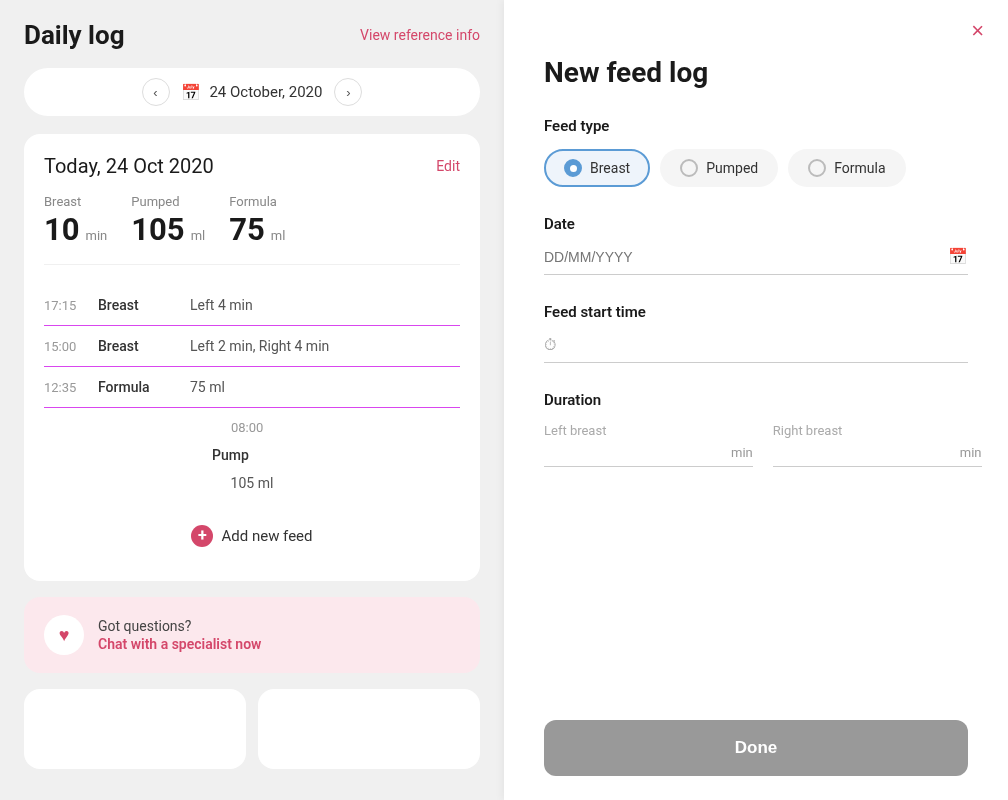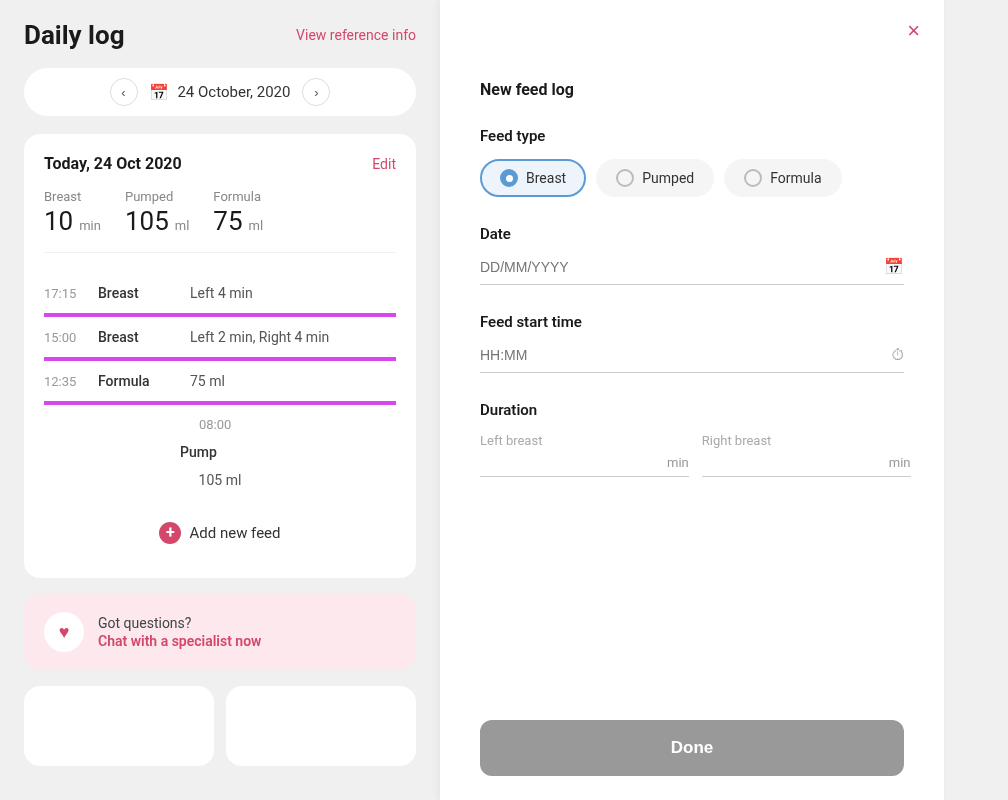--- a/index.html
+++ b/index.html
@@ -7,21 +7,21 @@
       font-family: -apple-system, BlinkMacSystemFont, 'Segoe UI', Roboto, sans-serif;
       background: #f0f0f0;
       display: flex;
       width: 1008px;
       min-height: 800px;
       overflow: hidden;
     }
 
     
     .left-panel {
-      width: 440px;
+      width: 504px;
       background: #f0f0f0;
       padding: 20px 24px;
       overflow-y: auto;
     }
 
     .header {
       display: flex;
       justify-content: space-between;
       align-items: center;
       margin-bottom: 18px;
@@ -80,22 +80,22 @@
       margin-bottom: 16px;
     }
 
     .daily-card-header {
       display: flex;
       justify-content: space-between;
       align-items: center;
       margin-bottom: 16px;
     }
     .daily-date {
-      font-size: 16px;
-      font-weight: 700;
+      font-size: 20px;
+      font-weight: 400;
       color: #1a1a1a;
     }
     .edit-btn {
       color: #d4476a;
       font-size: 14px;
       cursor: pointer;
     }
 
     .summary-row {
       display: flex;
@@ -104,37 +104,37 @@
       padding-bottom: 16px;
       border-bottom: 1px solid #f0f0f0;
     }
     .summary-item {}
     .summary-label {
       font-size: 13px;
       color: #888;
       margin-bottom: 2px;
     }
     .summary-value {
-      font-size: 26px;
-      font-weight: 400;
+      font-size: 31px;
+      font-weight: 700;
       color: #1a1a1a;
     }
     .summary-unit {
       font-size: 13px;
       font-weight: 400;
       color: #888;
       margin-left: 2px;
     }
 
     .feed-list {}
     .feed-item {
       display: flex;
       align-items: center;
       padding: 12px 0;
-      border-bottom: 4px solid #d946ef;
+      border-bottom: 1px solid #d946ef;
       gap: 12px;
     }
     .feed-item:last-child { border-bottom: none; flex-direction: column; }
     .feed-time {
       font-size: 13px;
       color: #999;
       min-width: 42px;
     }
     .feed-type {
       font-size: 14px;
@@ -238,24 +238,24 @@
       right: 24px;
       background: none;
       border: none;
       font-size: 22px;
       color: #d4476a;
       cursor: pointer;
       line-height: 1;
     }
 
     .form-title {
-      font-size: 16px;
+      font-size: 28px;
       font-weight: 700;
       color: #1a1a1a;
-      margin-top: 60px;
+      margin-top: 36px;
       margin-bottom: 28px;
     }
 
     .form-section {
       margin-bottom: 28px;
     }
     .form-label {
       font-size: 15px;
       font-weight: 600;
       color: #1a1a1a;
@@ -318,21 +318,21 @@
       color: #aaa;
       background: transparent;
     }
     .input-icon {
       color: #999;
       font-size: 16px;
     }
 
     .duration-row {
       display: flex;
-      gap: 13px;
+      gap: 20px;
       align-items: flex-end;
     }
     .duration-field {
       display: flex;
       flex-direction: column;
       flex: 1;
     }
     .duration-label {
       font-size: 13px;
       color: #aaa;
@@ -495,21 +495,20 @@
     <div class="form-label">Date</div>
     <div class="input-row">
       <input class="text-input" type="text" placeholder="DD/MM/YYYY" style="">
       <span class="input-icon">📅</span>
     </div>
   </div>
 
   <div class="form-section">
     <div class="form-label">Feed start time</div>
     <div class="input-row">
-      <input class="text-input" type="text" placeholder="HH:MM" style="">
       <span class="input-icon">⏱</span>
     </div>
   </div>
 
   <div class="form-section">
     <div class="form-label">Duration</div>
     <div class="duration-row">
       <div class="duration-field">
         <div class="duration-label">Left breast</div>
         <div class="duration-input-row">

